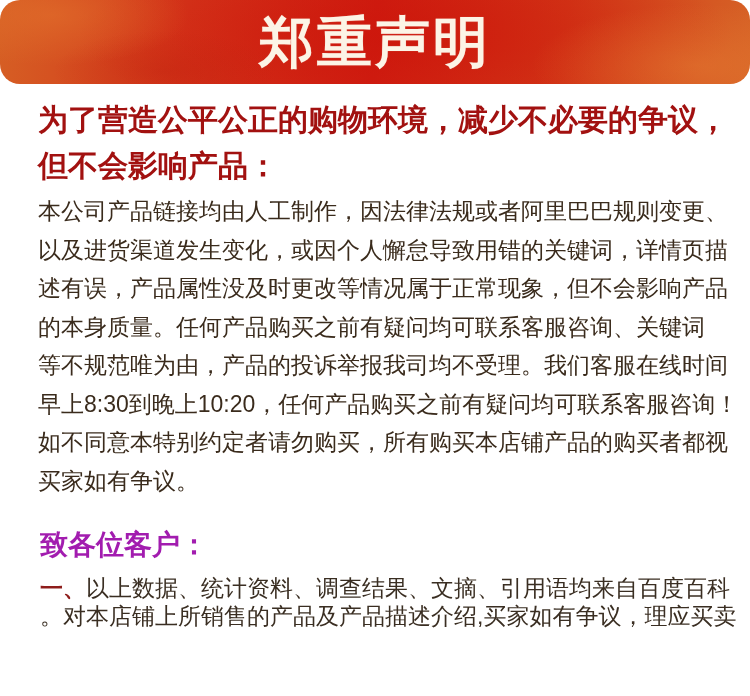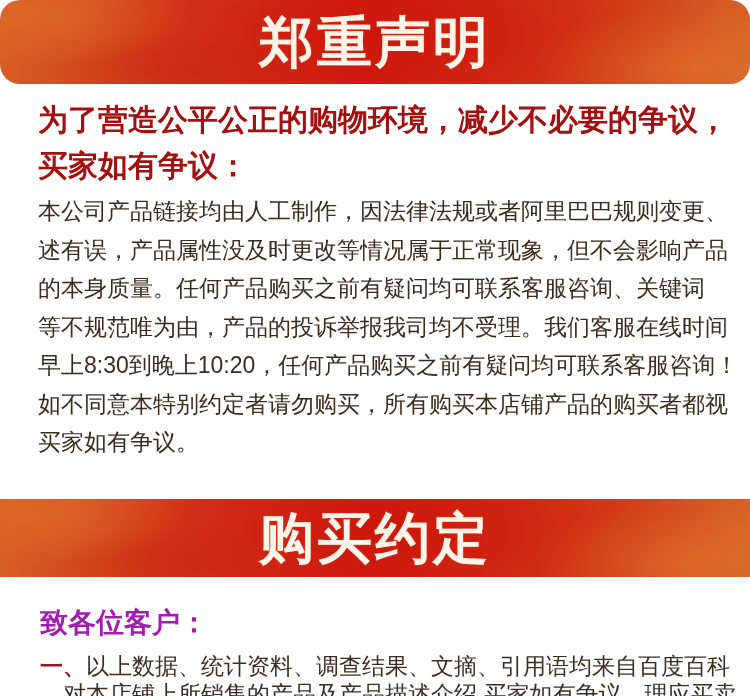--- a/index.html
+++ b/index.html
@@ -86,36 +86,34 @@
 
 <div class="page">
 
   <header class="banner banner-top">
     <h1 class="banner-title">郑重声明</h1>
   </header>
 
   <section class="statement">
     <div class="st-heading">
       <div class="st-heading-line">为了营造公平公正的购物环境，减少不必要的争议，</div>
-      <div class="st-heading-line">买家如有争议：</div>
+      <div class="st-heading-line">但不会影响产品：</div>
     </div>
     <div class="st-body">
       <div class="st-line">本公司产品链接均由人工制作，因法律法规或者阿里巴巴规则变更、</div>
+      <div class="st-line">以及进货渠道发生变化，或因个人懈怠导致用错的关键词，详情页描</div>
       <div class="st-line">述有误，产品属性没及时更改等情况属于正常现象，但不会影响产品</div>
       <div class="st-line">的本身质量。任何产品购买之前有疑问均可联系客服咨询、关键词</div>
       <div class="st-line">等不规范唯为由，产品的投诉举报我司均不受理。我们客服在线时间</div>
       <div class="st-line">早上8:30到晚上10:20，任何产品购买之前有疑问均可联系客服咨询！</div>
       <div class="st-line">如不同意本特别约定者请勿购买，所有购买本店铺产品的购买者都视</div>
       <div class="st-line">买家如有争议。</div>
     </div>
   </section>
 
-  <header class="banner banner-mid">
-    <h1 class="banner-title">购买约定</h1>
-  </header>
 
   <section class="agreement">
     <div class="ag-heading">致各位客户：</div>
     <div class="ag-body">
       <div class="ag-line"><span class="ag-marker">一、</span><span>以上数据、统计资料、调查结果、文摘、引用语均来自百度百科</span></div>
       <div class="ag-line">。对本店铺上所销售的产品及产品描述介绍,买家如有争议，理应买卖</div>
     </div>
   </section>
 
 </div>

